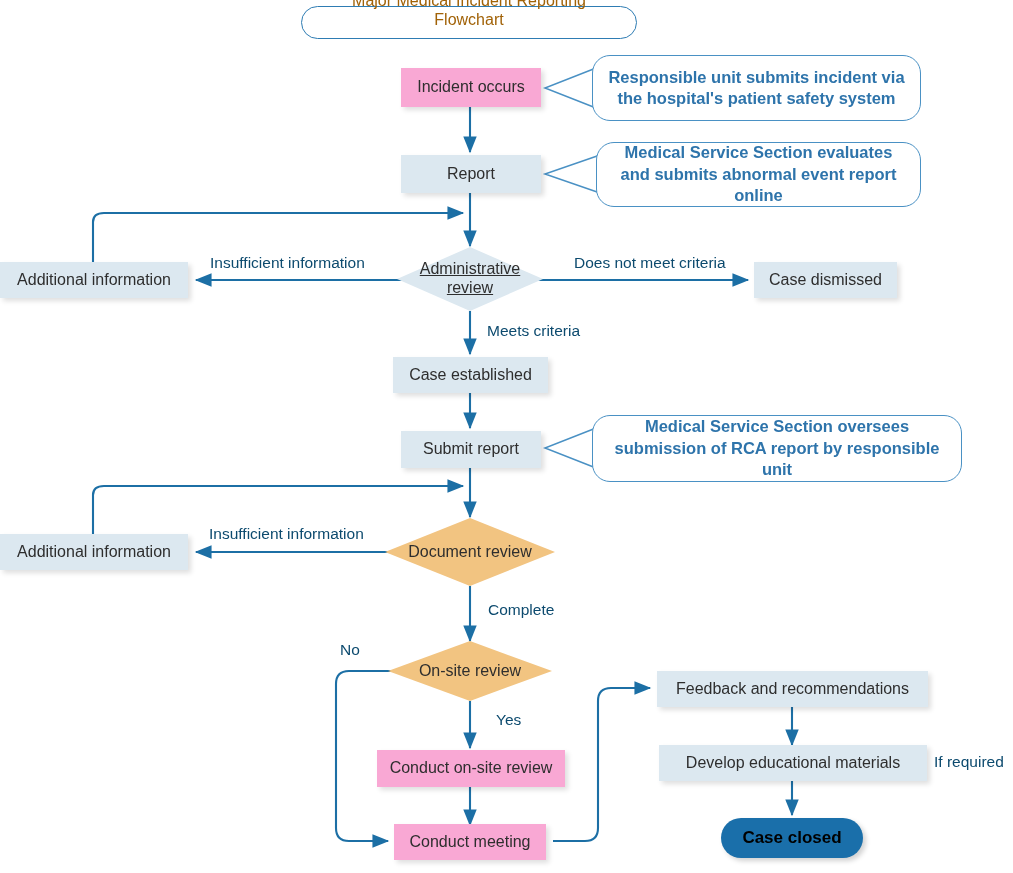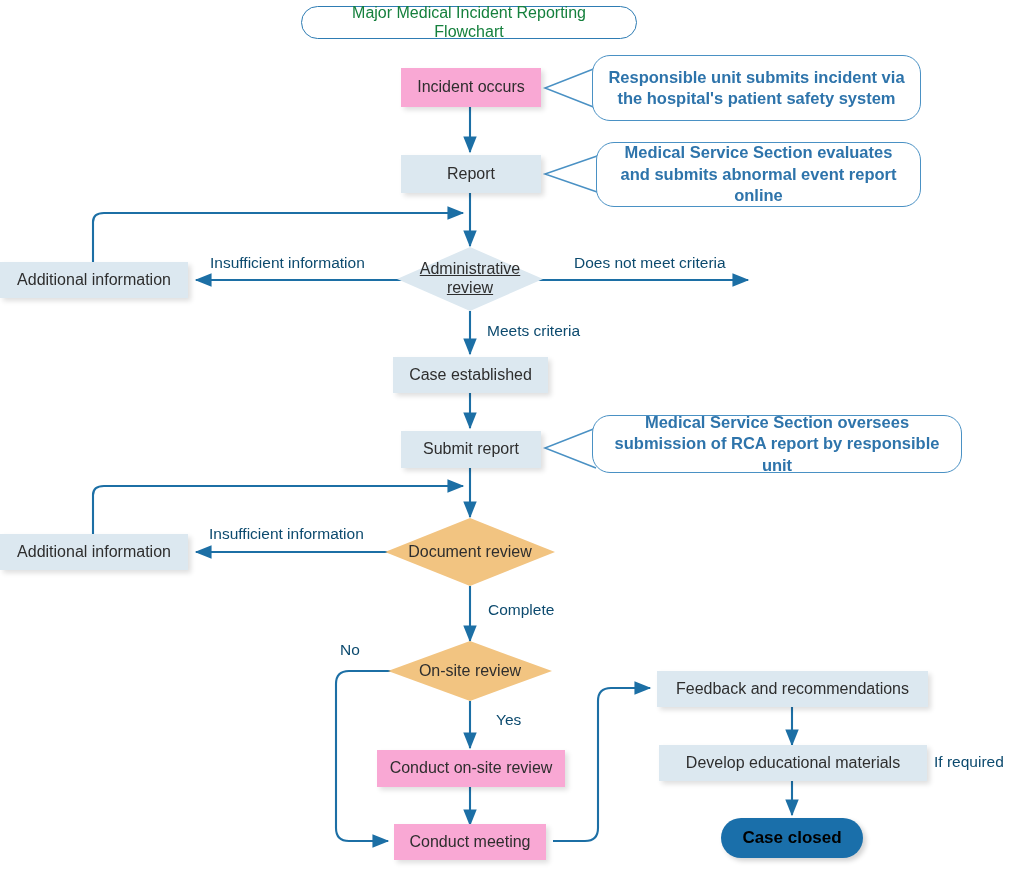--- a/index.html
+++ b/index.html
@@ -43,23 +43,24 @@
   }
   .fill-blue   { background: #dce8f0; }
   .fill-pink   { background: #f9a8d4; }
   .fill-orange { background: #f9a8d4; }
 
   
   .title-pill {
     border: 1.6px solid #2e7cb3;
     border-radius: 22px;
     background: #ffffff;
-    color: #15803d;
+    color: #a16207;
     font-size: 16px;
     padding: 8px 16px;
+    align-items: flex-end;
   }
 
   
   .pill-solid {
     background: #1a6faa;
     color: #000000;
     font-weight: bold;
     border-radius: 22px;
     box-shadow: 3px 3px 5px rgba(0,0,0,0.18);
     font-size: 17px;
@@ -174,20 +175,23 @@
     <span>Additional information</span>
   </div>
 
   <div class="node diamond" style="left:396px; top:246px; width:148px; height:66px;text-decoration:underline;">
     <svg viewBox="0 0 148 66" preserveAspectRatio="none">
       <polygon points="74,1 147,33 74,65 1,33" fill="#dce8f0"></polygon>
     </svg>
     <span class="dlabel">Administrative review</span>
   </div>
 
+  <div class="node rect fill-blue" style="left:754px; top:262px; width:143px; height:36px;">
+    <span>Case dismissed</span>
+  </div>
 
   <div class="node rect fill-blue" style="left:393px; top:357px; width:155px; height:36px;">
     <span>Case established</span>
   </div>
 
   <div class="node rect fill-blue" style="left:401px; top:431px; width:140px; height:37px;">
     <span>Submit report</span>
   </div>
 
   <div class="node rect fill-blue" style="left:0px; top:534px; width:188px; height:36px;">
@@ -237,21 +241,21 @@
   </svg>
 
   <div class="callout" style="left:592px; top:55px; width:329px; height:66px;">
     <span>Responsible unit submits incident via the hospital's patient safety system</span>
   </div>
 
   <div class="callout" style="left:596px; top:142px; width:325px; height:65px;">
     <span>Medical Service Section evaluates and submits abnormal event report online</span>
   </div>
 
-  <div class="callout" style="left:592px; top:415px; width:370px; height:58px;">
+  <div class="callout" style="left:592px; top:415px; width:370px; height:67px;">
     <span>Medical Service Section oversees submission of RCA report by responsible unit</span>
   </div>
 
   <div class="elabel" style="left:210px; top:254px;">
     <span>Insufficient information</span>
   </div>
 
   <div class="elabel" style="left:574px; top:254px;">
     <span>Does not meet criteria</span>
   </div>

